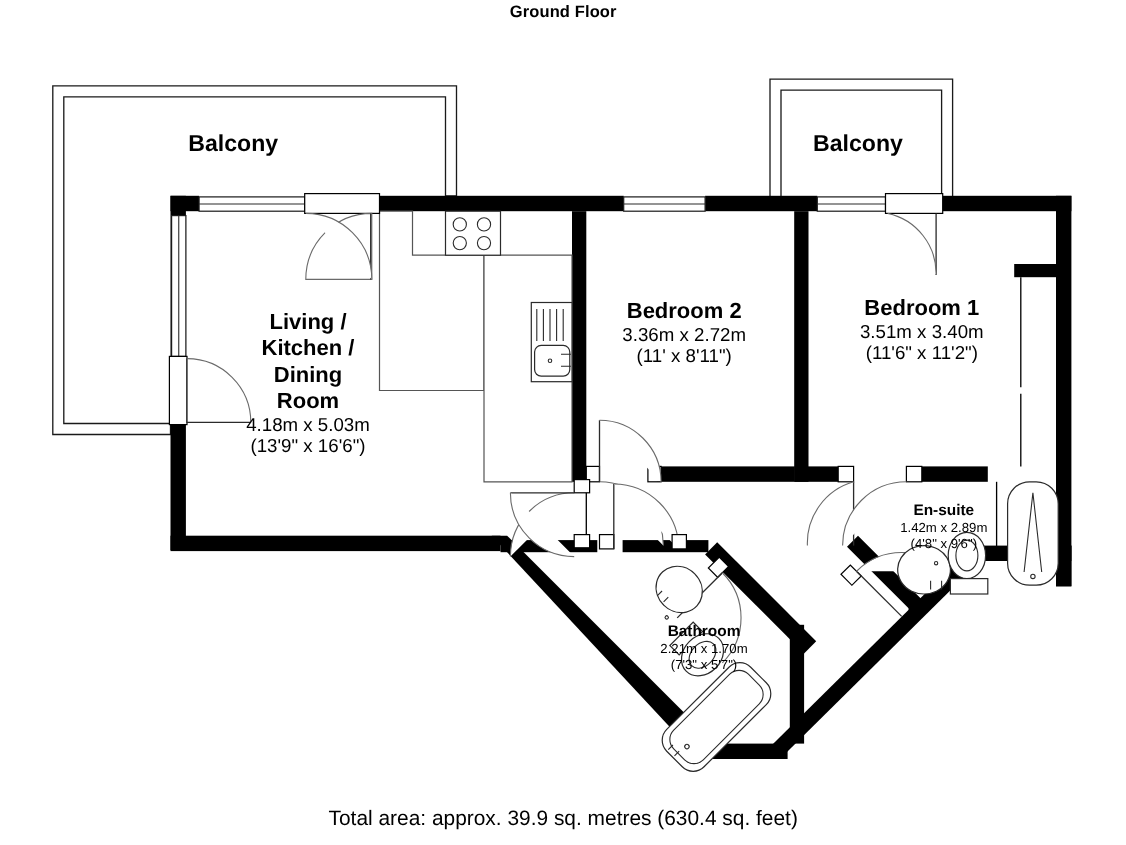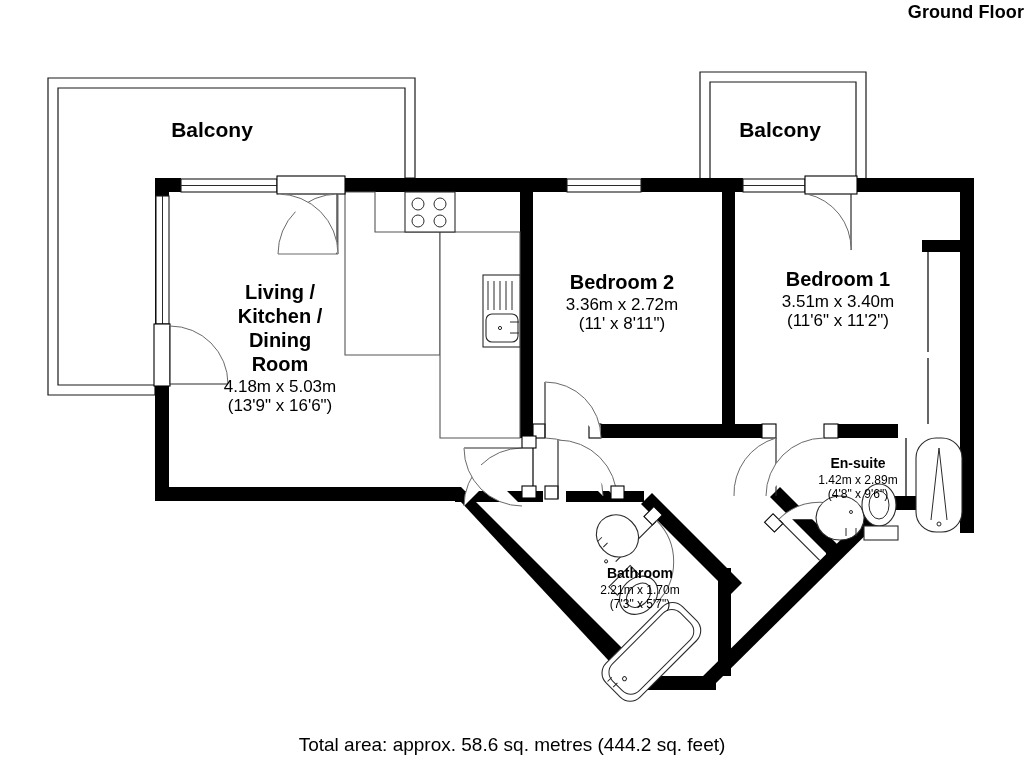--- a/index.html
+++ b/index.html
@@ -19,22 +19,22 @@
   #floorplan-root {
     position: relative;
     width: 1024px;
     height: 768px;
   }
   .plan-title {
     position: absolute;
     top: 2px;
     left: 0;
     width: 1024px;
-    text-align: right;
-    font-size: 18px;
+    text-align: center;
+    font-size: 15px;
     font-weight: bold;
     letter-spacing: 0.1px;
   }
   .plan-footer {
     position: absolute;
     bottom: 12px;
     left: 0;
     width: 1024px;
     text-align: center;
     font-size: 19px;
@@ -341,15 +341,15 @@
       <g>
         <text class="room-label-name" x="640" y="578" text-anchor="middle" font-size="14">Bathroom</text>
         <text class="room-label-dim" x="640" y="594" text-anchor="middle" font-size="12">2.21m x 1.70m</text>
         <text class="room-label-dim" x="640" y="608" text-anchor="middle" font-size="12">(7'3" x 5'7")</text>
       </g>
 
     </g>
 
   </svg>
 
-  <div class="plan-footer">Total area: approx. 58.6 sq. metres (444.2 sq. feet)</div>
+  <div class="plan-footer">Total area: approx. 39.9 sq. metres (630.4 sq. feet)</div>
 
 </div>
 
 </body></html>

